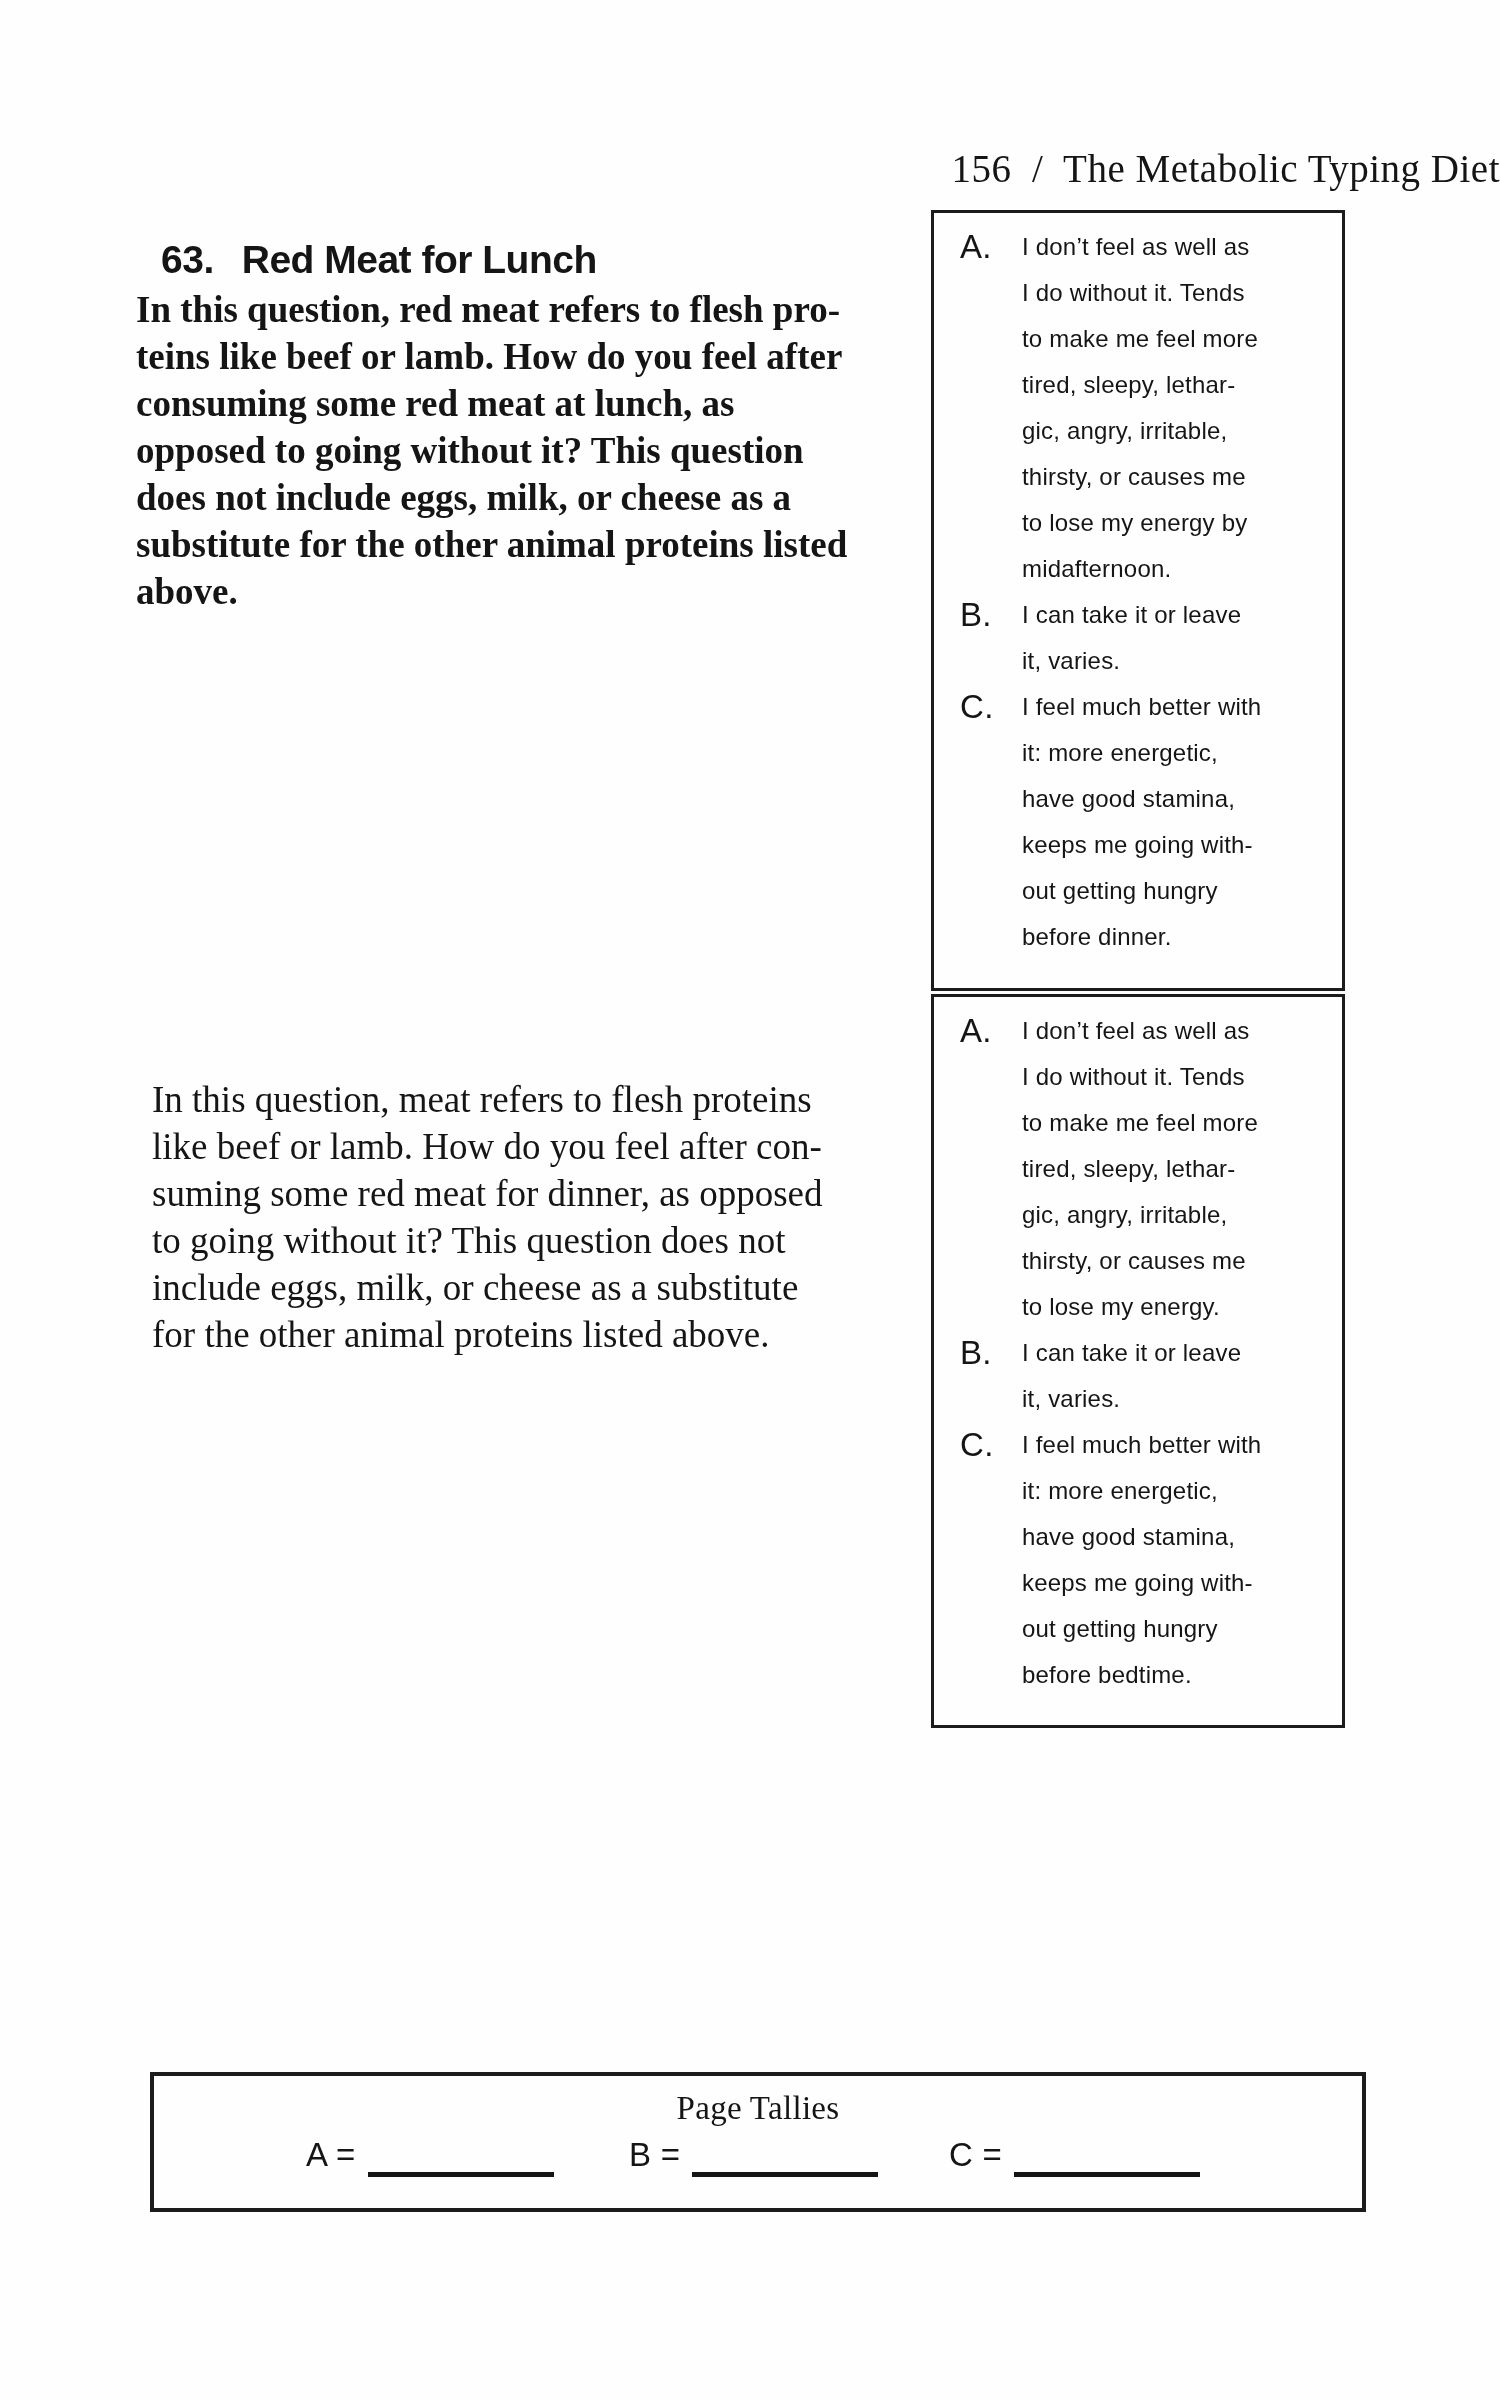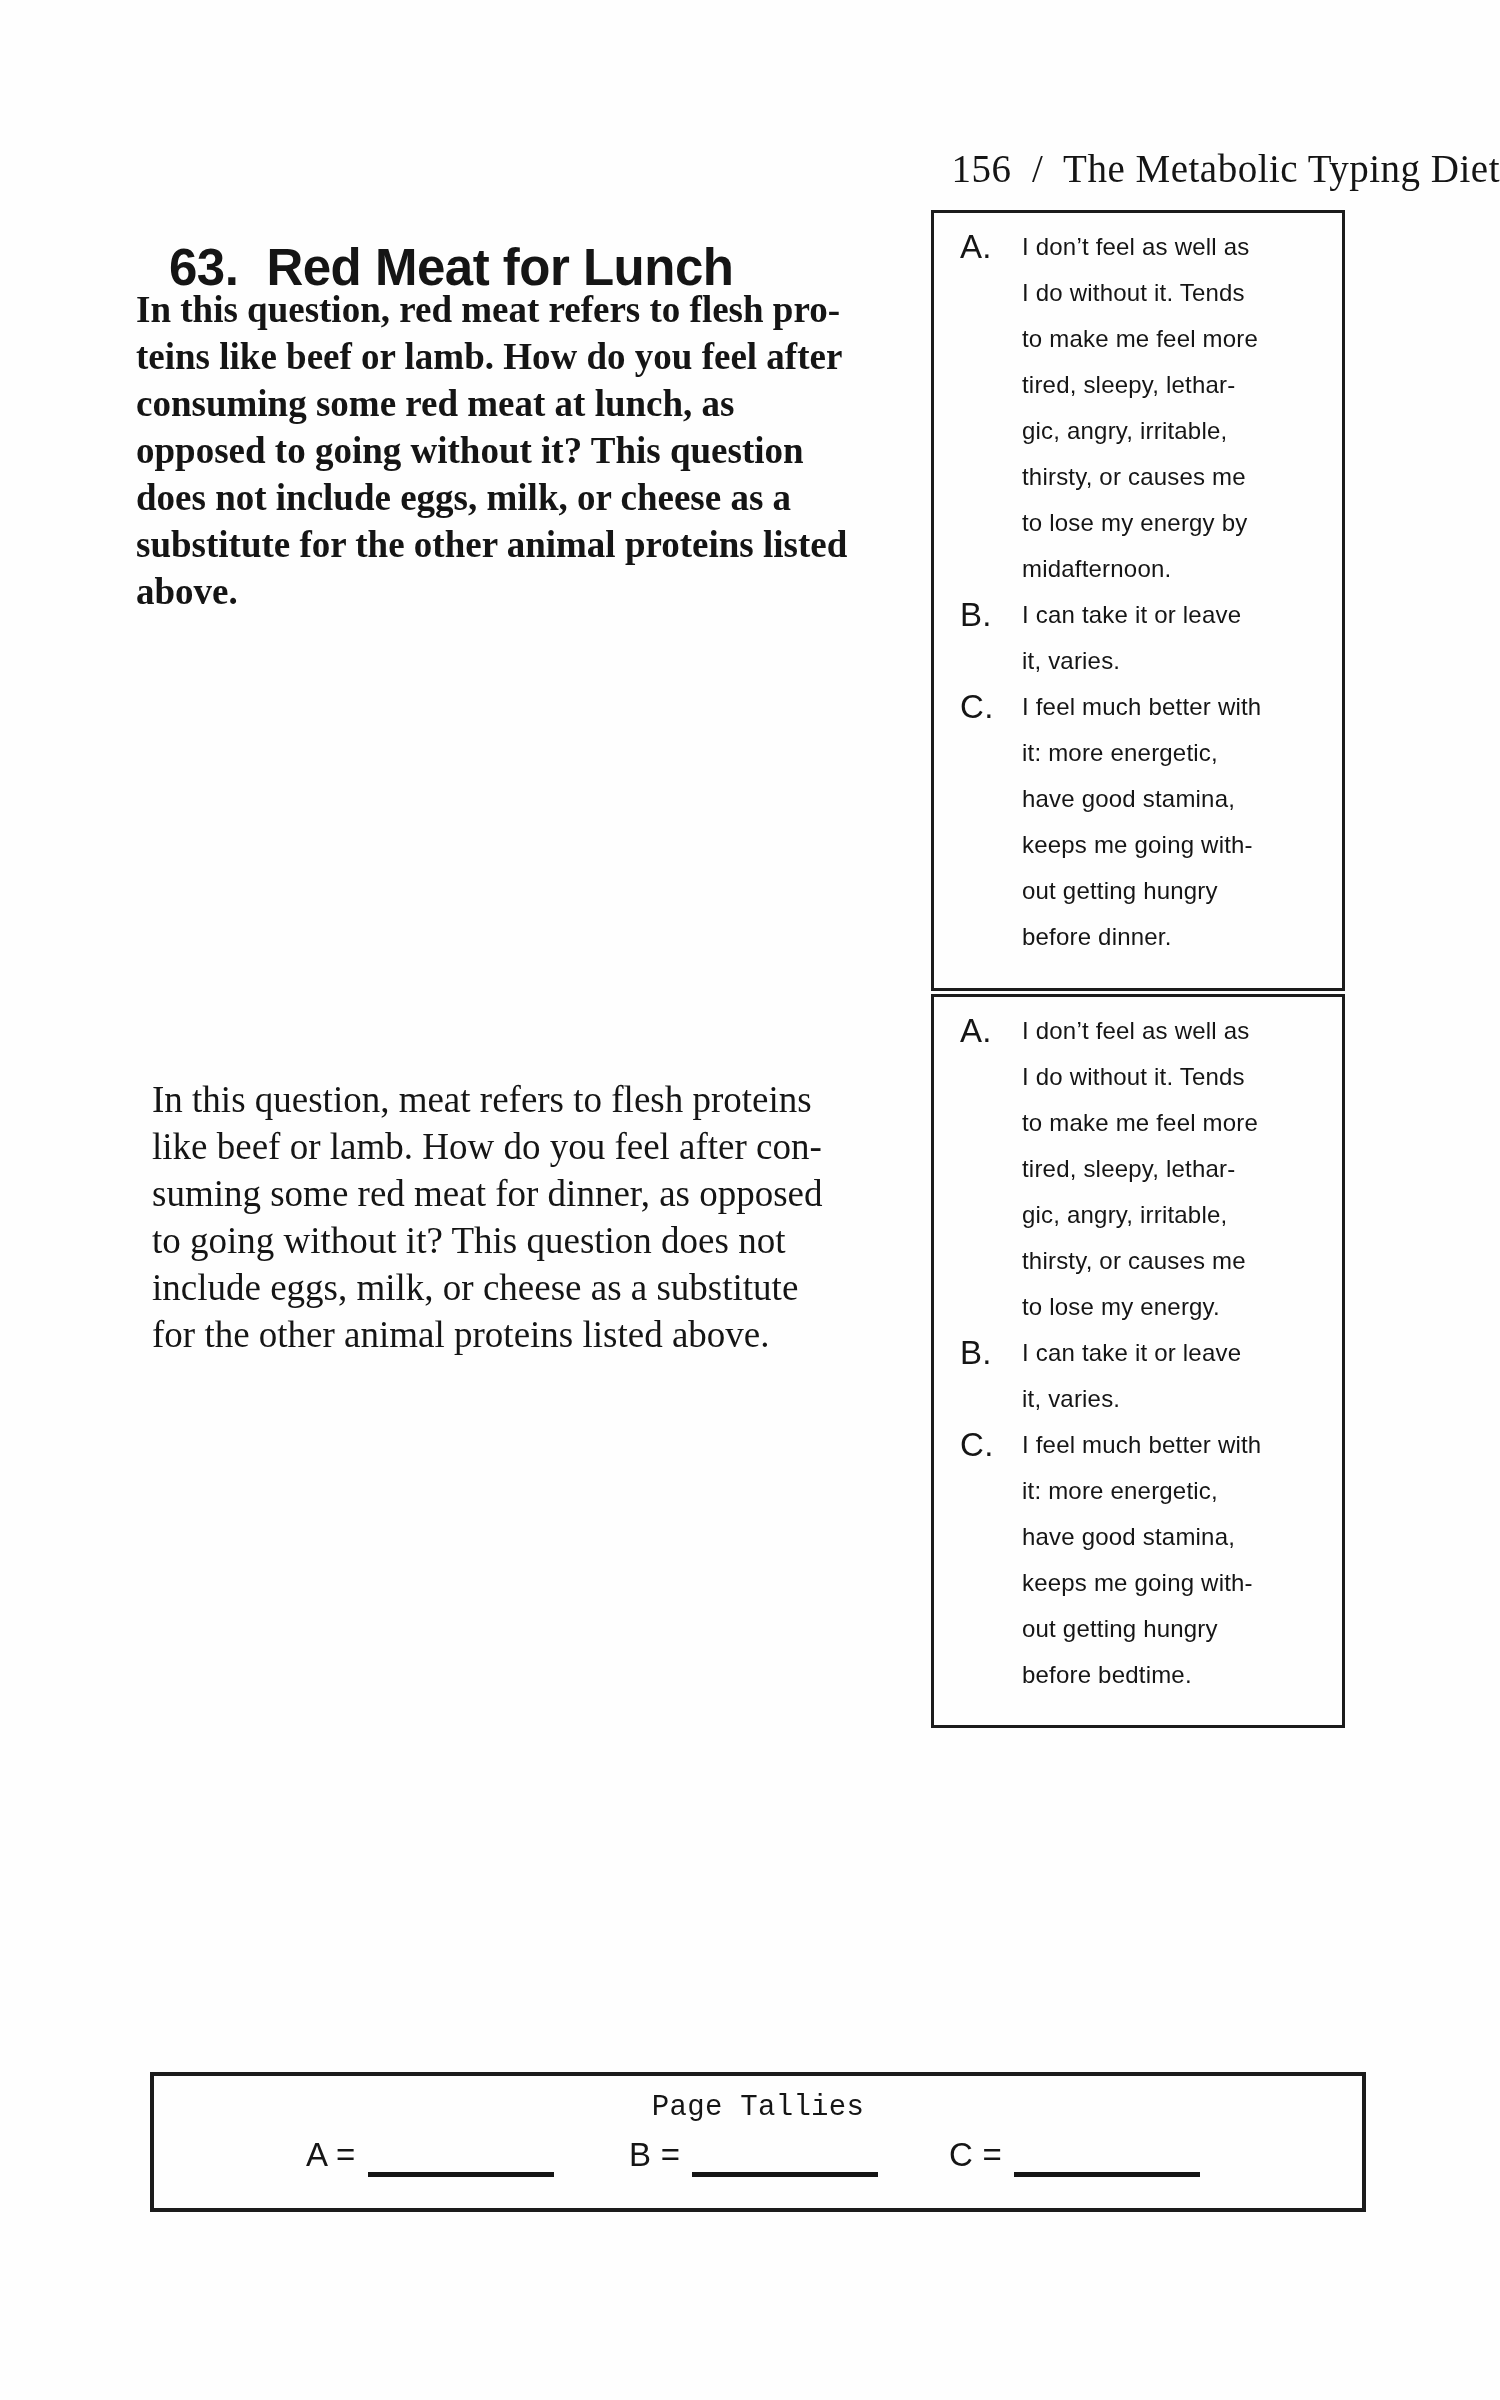--- a/index.html
+++ b/index.html
@@ -21,24 +21,24 @@
     text-align: right;
     font-family: "Liberation Serif", serif;
     font-size: 39px;
     line-height: 46px;
     white-space: pre;
     letter-spacing: 0.5px;
   }
 
   .q-title {
     position: absolute;
-    margin: 16px;
+    margin: 8px;
     font-family: "Liberation Sans", sans-serif;
     font-weight: 700;
-    font-size: 51px;
+    font-size: 39px;
     line-height: 46px;
     letter-spacing: -0.5px;
     white-space: pre;
   }
   .q-title .q-num { display: inline-block; margin-right: 28px; }
   .q-title-63 { left: 153px; top: 229px; }
   .q-title-64 { left: 153px; top: 1019px; }
 
   .q-body {
     position: absolute;
@@ -92,22 +92,22 @@
     border: 4px solid #1c1c1c;
     box-sizing: border-box;
     background: #fefefe;
   }
   .tally-title {
     position: absolute;
     top: 9px;
     left: 0;
     width: 100%;
     text-align: center;
-    font-family: Liberation Mono, monospace;
-    font-size: 29px;
+    font-family: Liberation Serif, serif;
+    font-size: 33px;
     line-height: 46px;
     letter-spacing: 0.3px;
   }
   .tally-entry {
     position: absolute;
     top: 56px;
     display: flex;
     align-items: flex-start;
     font-family: "Liberation Sans", sans-serif;
     font-size: 33px;

